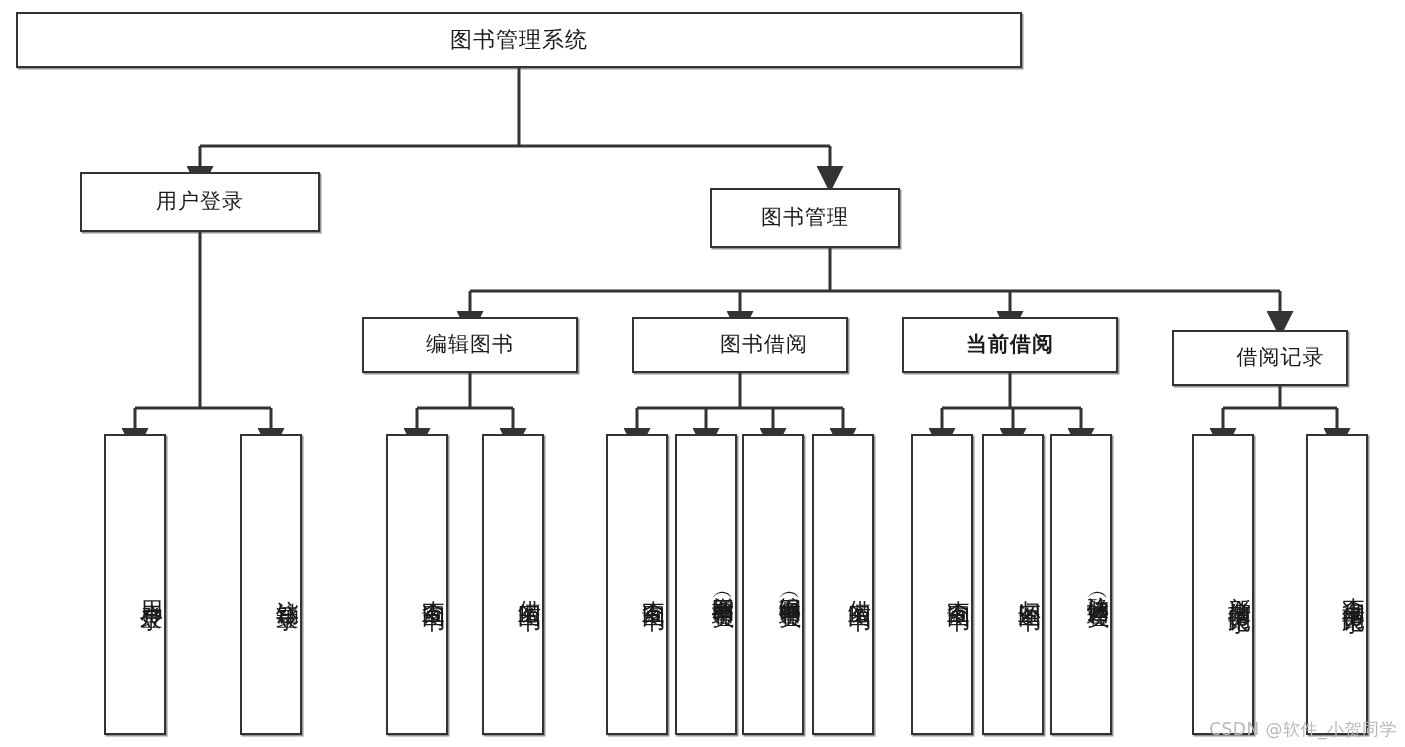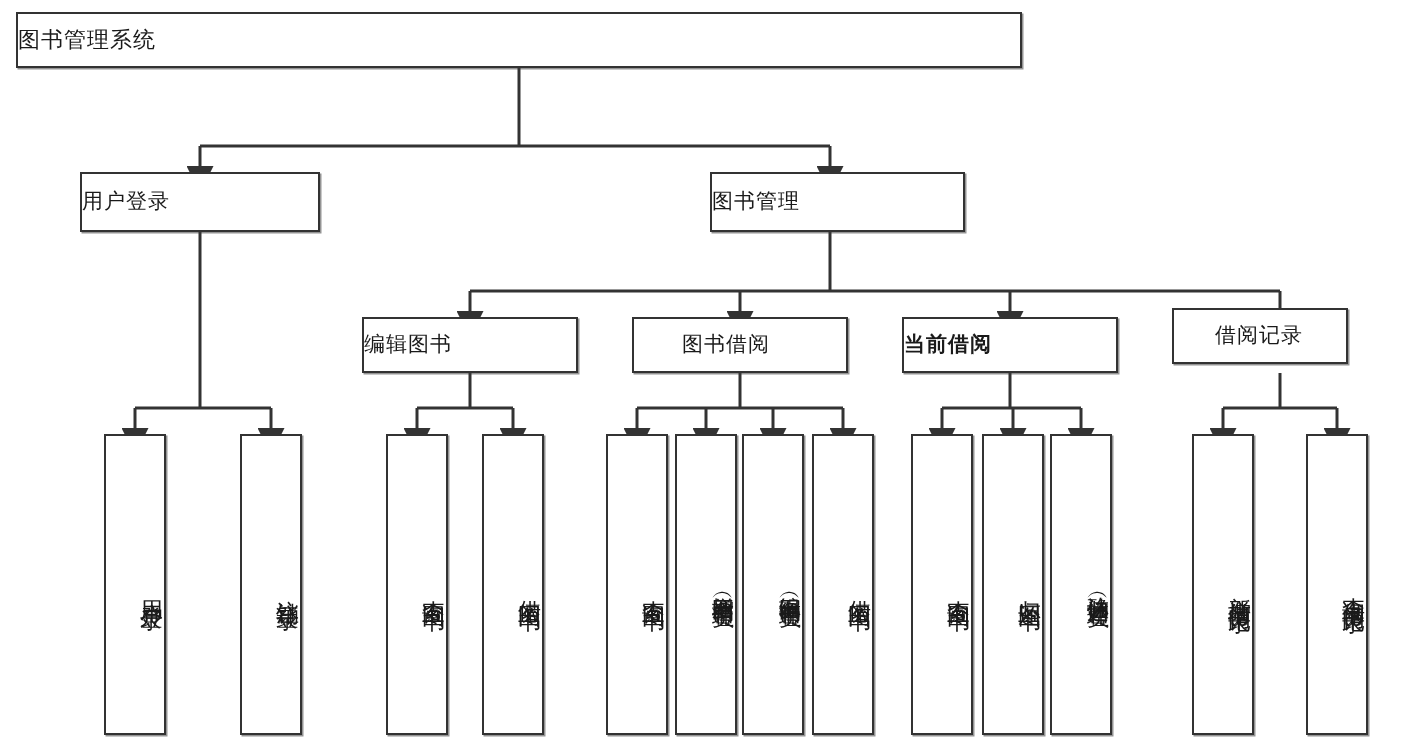--- a/index.html
+++ b/index.html
@@ -27,20 +27,21 @@
     pointer-events: none;
   }
   .node {
     position: absolute;
     box-sizing: border-box;
     background: #ffffff;
     border: 2px solid #333333;
     box-shadow: 1.5px 1.5px 0 0 rgba(60,60,60,0.55);
     display: flex;
     align-items: center;
+    justify-content: center;
     color: #1a1a1a;
   }
   .node.horiz {
     font-size: 21px;
     letter-spacing: 1px;
     line-height: 1.2;
   }
   .node.root {
     font-size: 22px;
   }
@@ -121,33 +122,33 @@
       </g>
   </svg>
 
   <div id="nodes-layer">
       <div class="node horiz root" style="left: 16px; top: 12px; width: 1006px; height: 56px;">
         <span class="node-label">图书管理系统</span>
       </div>
       <div class="node horiz" style="left: 80px; top: 172px; width: 240px; height: 60px;">
         <span class="node-label">用户登录</span>
       </div>
-      <div class="node horiz" style="left: 710px; top: 172px; width: 255px; height: 60px;">
+      <div class="node horiz" style="left: 710px; top: 188px; width: 190px; height: 60px;">
         <span class="node-label">图书管理</span>
       </div>
       <div class="node horiz" style="left: 362px; top: 317px; width: 216px; height: 56px;">
         <span class="node-label">编辑图书</span>
       </div>
       <div class="node horiz" style="left: 632px; top: 317px; width: 216px; height: 56px; padding-left: 48px;">
         <span class="node-label">图书借阅</span>
       </div>
       <div class="node horiz" style="left: 902px; top: 317px; width: 216px; height: 56px; font-weight: bold;">
         <span class="node-label">当前借阅</span>
       </div>
-      <div class="node horiz" style="left: 1172px; top: 308px; width: 176px; height: 56px; padding-left: 41px;">
+      <div class="node horiz" style="left: 1172px; top: 330px; width: 176px; height: 56px; padding-left: 41px;">
         <span class="node-label">借阅记录</span>
       </div>
       <div class="node vert" style="left: 104px; top: 434px; width: 62px; height: 301px;">
         <span class="node-label">用户登录</span>
       </div>
       <div class="node vert" style="left: 240px; top: 434px; width: 62px; height: 301px;">
         <span class="node-label">注销登录</span>
       </div>
       <div class="node vert" style="left: 386px; top: 434px; width: 62px; height: 301px;">
         <span class="node-label">查询图书</span>
@@ -177,14 +178,15 @@
         <span class="node-label">确认归还（管理员）</span>
       </div>
       <div class="node vert" style="left: 1192px; top: 434px; width: 62px; height: 301px;">
         <span class="node-label">新增借阅记录</span>
       </div>
       <div class="node vert" style="left: 1306px; top: 434px; width: 62px; height: 301px;">
         <span class="node-label">查询借阅记录</span>
       </div>
     </div>
 
+  <div id="watermark">CSDN @软件_小贺同学</div>
 
 </div>
 
 </body></html>

